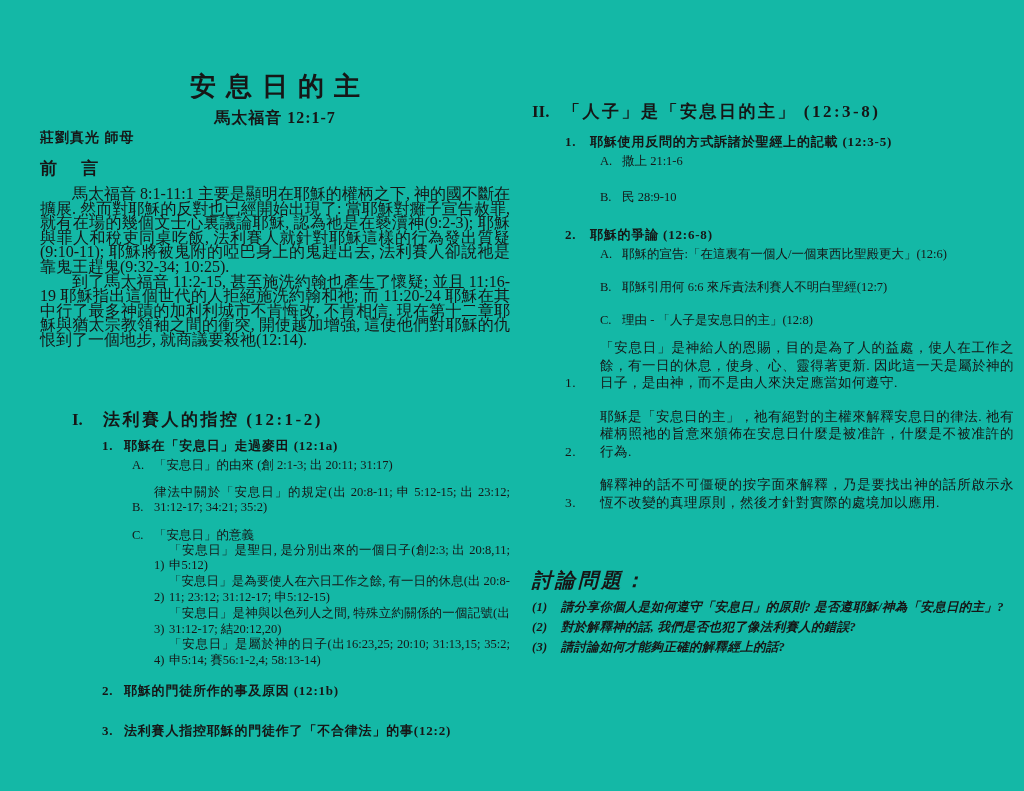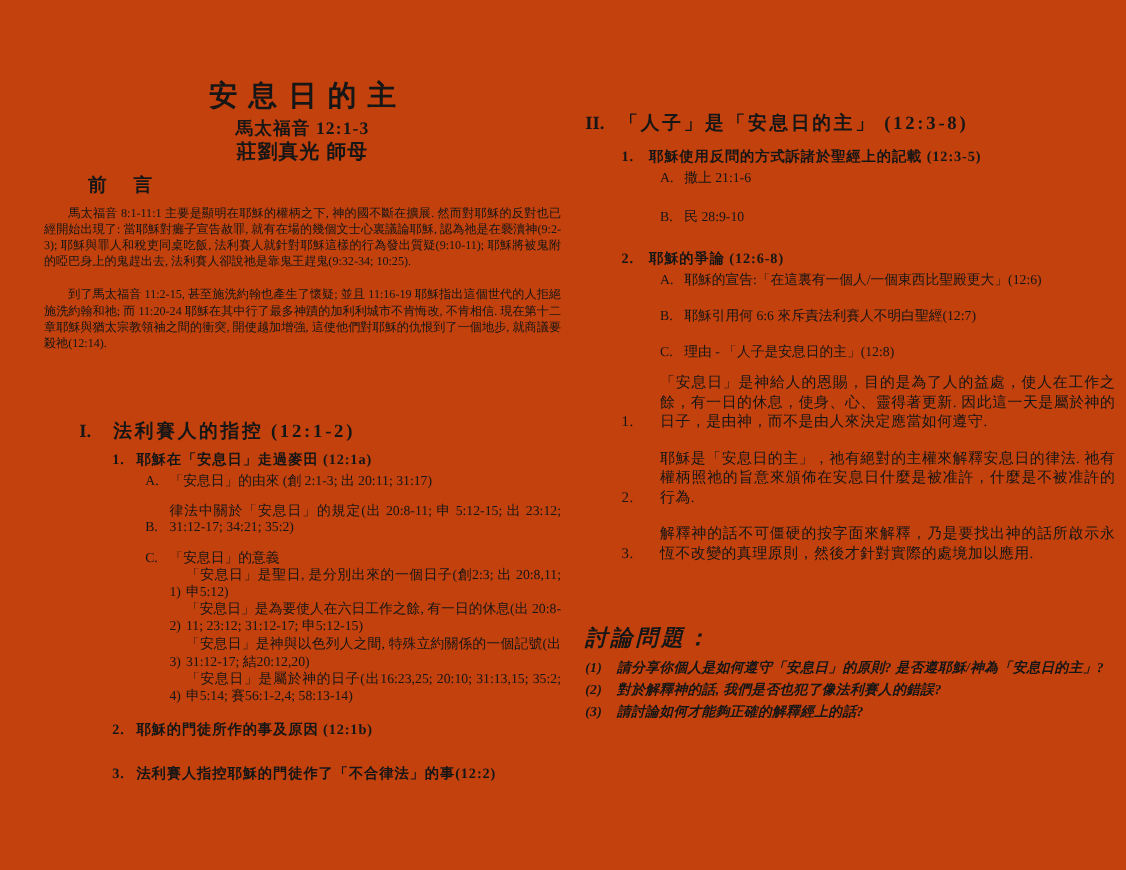--- a/index.html
+++ b/index.html
@@ -1,48 +1,48 @@
 <!DOCTYPE html>
 <html><head>
 <meta charset="utf-8">
 <style>
   * { margin:0; padding:0; box-sizing:border-box; }
   html,body { background:#e8e8e8; }
   body { font-family:"Liberation Serif","DejaVu Serif",serif; color:#161616; }
   .page {
     position:relative; width:1024px; height:791px;
-    background:#c2410c; overflow:hidden;
+    background:#14b8a6; overflow:hidden;
   }
   .col { position:absolute; top:0; }
   .col-left  { left:40px;  width:470px; }
   .col-right { left:528px; width:486px; }
 
   
   .doc-title {
     margin-top:72px; text-align:center;
     font-size:26px; font-weight:bold; letter-spacing:10px;
     text-indent:10px; line-height:30px;
   }
   .doc-subtitle {
     margin-top:7px; text-align:center;
     font-size:16px; font-weight:bold; letter-spacing:1px; line-height:17px;
   }
   .doc-author {
-    margin-top:5px; text-align:center;
-    font-size:18px; font-weight:bold; letter-spacing:1px; line-height:14px;
+    margin-top:5px; 
+    font-size:14px; font-weight:bold; letter-spacing:1px; line-height:14px;
   }
   .preface-heading {
     margin-top:14px; font-size:17px; font-weight:bold;
-    letter-spacing:10px; line-height:19px;margin-left:40px;
+    letter-spacing:10px; line-height:19px;
   }
   .para {
-    margin-top:9px; font-size:11px; line-height:14.6px;
+    margin-top:9px; font-size:16px; line-height:14.6px;
     text-indent:2em; text-align:justify;
   }
-  .para + .para { margin-top:16px; }
+  .para + .para { margin-top:0; }
 
   
   .row { display:flex; align-items:flex-end; }
   .row .lbl { flex:0 0 auto; }
   .row .txt { flex:1 1 auto; text-align:justify; }
 
   .sec {
     font-size:17px; font-weight:bold; line-height:20px;
   }
   .sec .lbl { width:31px; }
@@ -101,21 +101,21 @@
   .q  { margin-top:4px; }
 </style>
 </head>
 <body>
 
 <div class="page">
 
   <div class="col col-left">
 
     <h1 class="doc-title">安息日的主</h1>
-    <div class="doc-subtitle">馬太福音 12:1-3</div>
+    <div class="doc-subtitle">馬太福音 12:1-7</div>
     <div class="doc-author">莊劉真光 師母</div>
 
     <h2 class="preface-heading">前 言</h2>
     <p class="para">馬太福音 8:1-11:1 主要是顯明在耶穌的權柄之下, 神的國不斷在擴展. 然而對耶穌的反對也已經開始出現了: 當耶穌對癱子宣告赦罪, 就有在場的幾個文士心裏議論耶穌, 認為祂是在褻瀆神(9:2-3); 耶穌與罪人和稅吏同桌吃飯, 法利賽人就針對耶穌這樣的行為發出質疑(9:10-11); 耶穌將被鬼附的啞巴身上的鬼趕出去, 法利賽人卻說祂是靠鬼王趕鬼(9:32-34; 10:25).</p>
     <p class="para">到了馬太福音 11:2-15, 甚至施洗約翰也產生了懷疑; 並且 11:16-19 耶穌指出這個世代的人拒絕施洗約翰和祂; 而 11:20-24 耶穌在其中行了最多神蹟的加利利城市不肯悔改, 不肯相信. 現在第十二章耶穌與猶太宗教領袖之間的衝突, 開使越加增強, 這使他們對耶穌的仇恨到了一個地步, 就商議要殺祂(12:14).</p>
 
     <div class="row sec">
       <span class="lbl">I.</span>
       <span class="txt">法利賽人的指控 (12:1-2)</span>
     </div>

